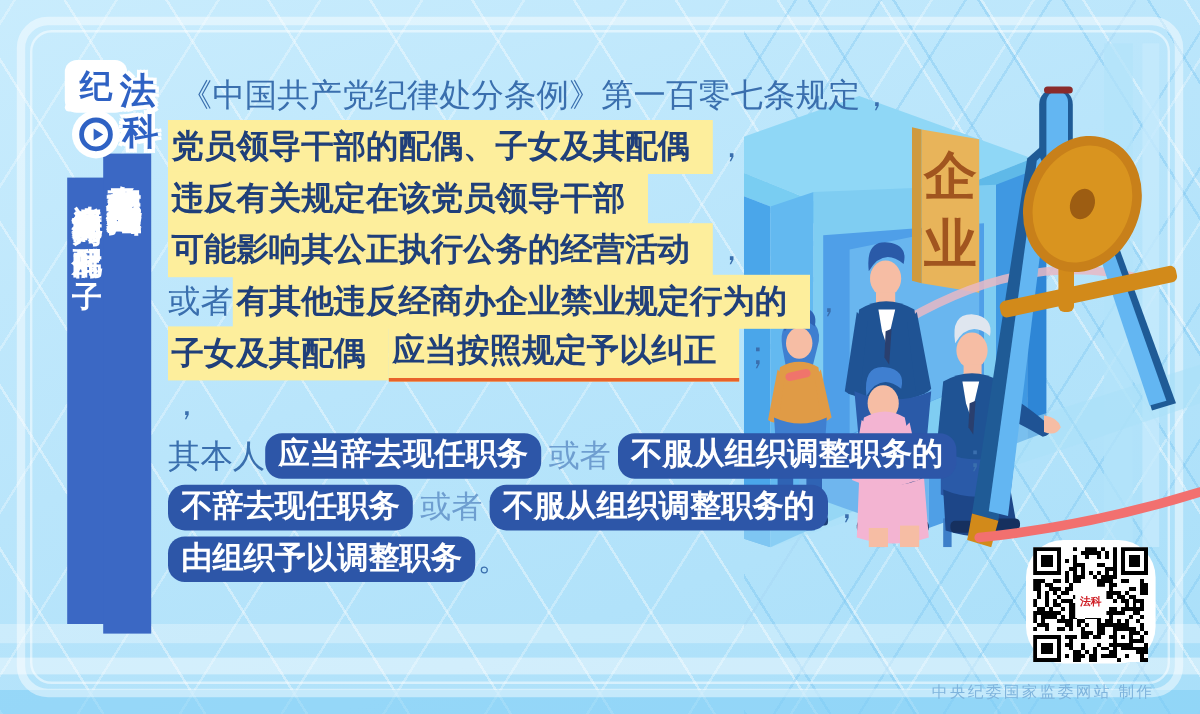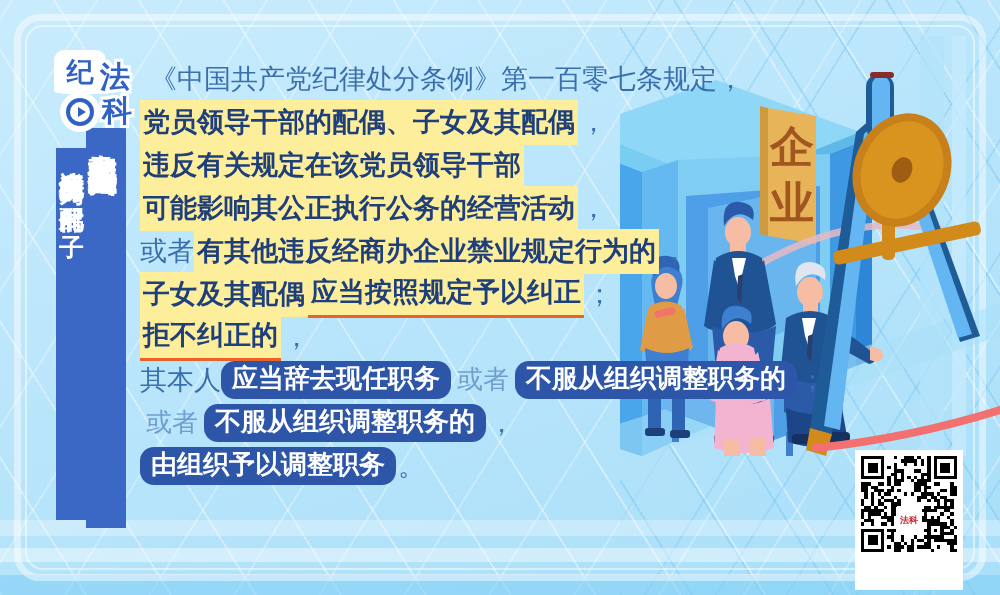--- a/index.html
+++ b/index.html
@@ -109,41 +109,41 @@
   .ln{
     margin:0 0 5px 0;white-space:nowrap;line-height:38px;height:38px;
     display:flex;align-items:center;
   }
   .ln.indent{padding-left:10px;}
   .plain{
     color:#3a6fae;font-size:27px;font-weight:normal;
   }
   .hl{
     background:#fdee9c;color:#1f3f7a;font-size:27px;font-weight:bold;
-    padding:3px 3px 4px 3px;box-decoration-break:clone;
+    padding:3px 19px 4px 3px;box-decoration-break:clone;
   }
   .hl.ul{
     border-bottom:3px solid #e8622a;
   }
   .pill{
     background:#2d56a8;color:#ffffff;font-size:26px;font-weight:bold;
     padding:4px 11px 6px 11px;border-radius:14px;display:inline-block;
     line-height:1.05;
   }
   .soft{color:#6e9ed0;font-size:26px;padding:0 6px;}
   .punct{color:#3a6fae;font-size:27px;padding-left:2px;}
 
   
   .illus{position:absolute;left:620px;top:36px;width:380px;height:420px;z-index:8;}
   .illus svg{display:block;}
 
   
   .qr-wrap{
-    position:absolute;left:855px;top:450px;width:108px;height:140px;
-    background:#ffffff;padding:6px;box-sizing:border-box;z-index:25;
+    position:absolute;left:855px;top:450px;width:108px;height:103px;
+    background:#ffffff;padding:6px;box-sizing:border-box;z-index:25;border-radius:31px;
   }
   .qr-wrap svg{display:block;}
   .qr-logo{
     position:absolute;left:50%;top:50%;transform:translate(-50%,-50%);
     width:26px;height:26px;background:#ffffff;
     display:flex;align-items:center;justify-content:center;
   }
   .qr-logo span{
     color:#cf1f26;font-size:9px;font-weight:bold;line-height:9px;
     font-family:"Liberation Serif","DejaVu Serif",serif;
@@ -336,31 +336,31 @@
         <span class="plain">或者</span>
         <span class="hl">有其他违反经商办企业禁业规定行为的</span>
         <span class="punct">，</span>
       </div>
       <div class="ln">
         <span class="hl">子女及其配偶</span>
         <span class="hl ul">应当按照规定予以纠正</span>
         <span class="punct">；</span>
       </div>
       <div class="ln">
-        <span class="hl ul">拒不纠正的</span>
         <span class="punct">，</span>
       </div>
       <div class="ln">
         <span class="plain">其本人</span>
         <span class="pill">应当辞去现任职务</span>
         <span class="soft">或者</span>
         <span class="pill">不服从组织调整职务的</span>
         <span class="punct">；</span>
       </div>
       <div class="ln">
+        <span class="pill">不辞去现任职务</span>
         <span class="soft">或者</span>
         <span class="pill">不服从组织调整职务的</span>
         <span class="punct">，</span>
       </div>
       <div class="ln">
         <span class="pill">由组织予以调整职务</span>
         <span class="punct">。</span>
       </div>
     </div>
 
@@ -775,14 +775,15 @@
         <rect x="15" y="28" width="1" height="1" fill="#000000"></rect>
         <rect x="21" y="28" width="1" height="1" fill="#000000"></rect>
         <rect x="27" y="28" width="1" height="1" fill="#000000"></rect>
         <rect x="28" y="28" width="1" height="1" fill="#000000"></rect>
       </svg>
     <div class="qr-logo">
       <span>法科</span>
     </div>
   </div>
 
+  <div class="credit">中央纪委国家监委网站 制作</div>
 
 </div>
 
 </body></html>

